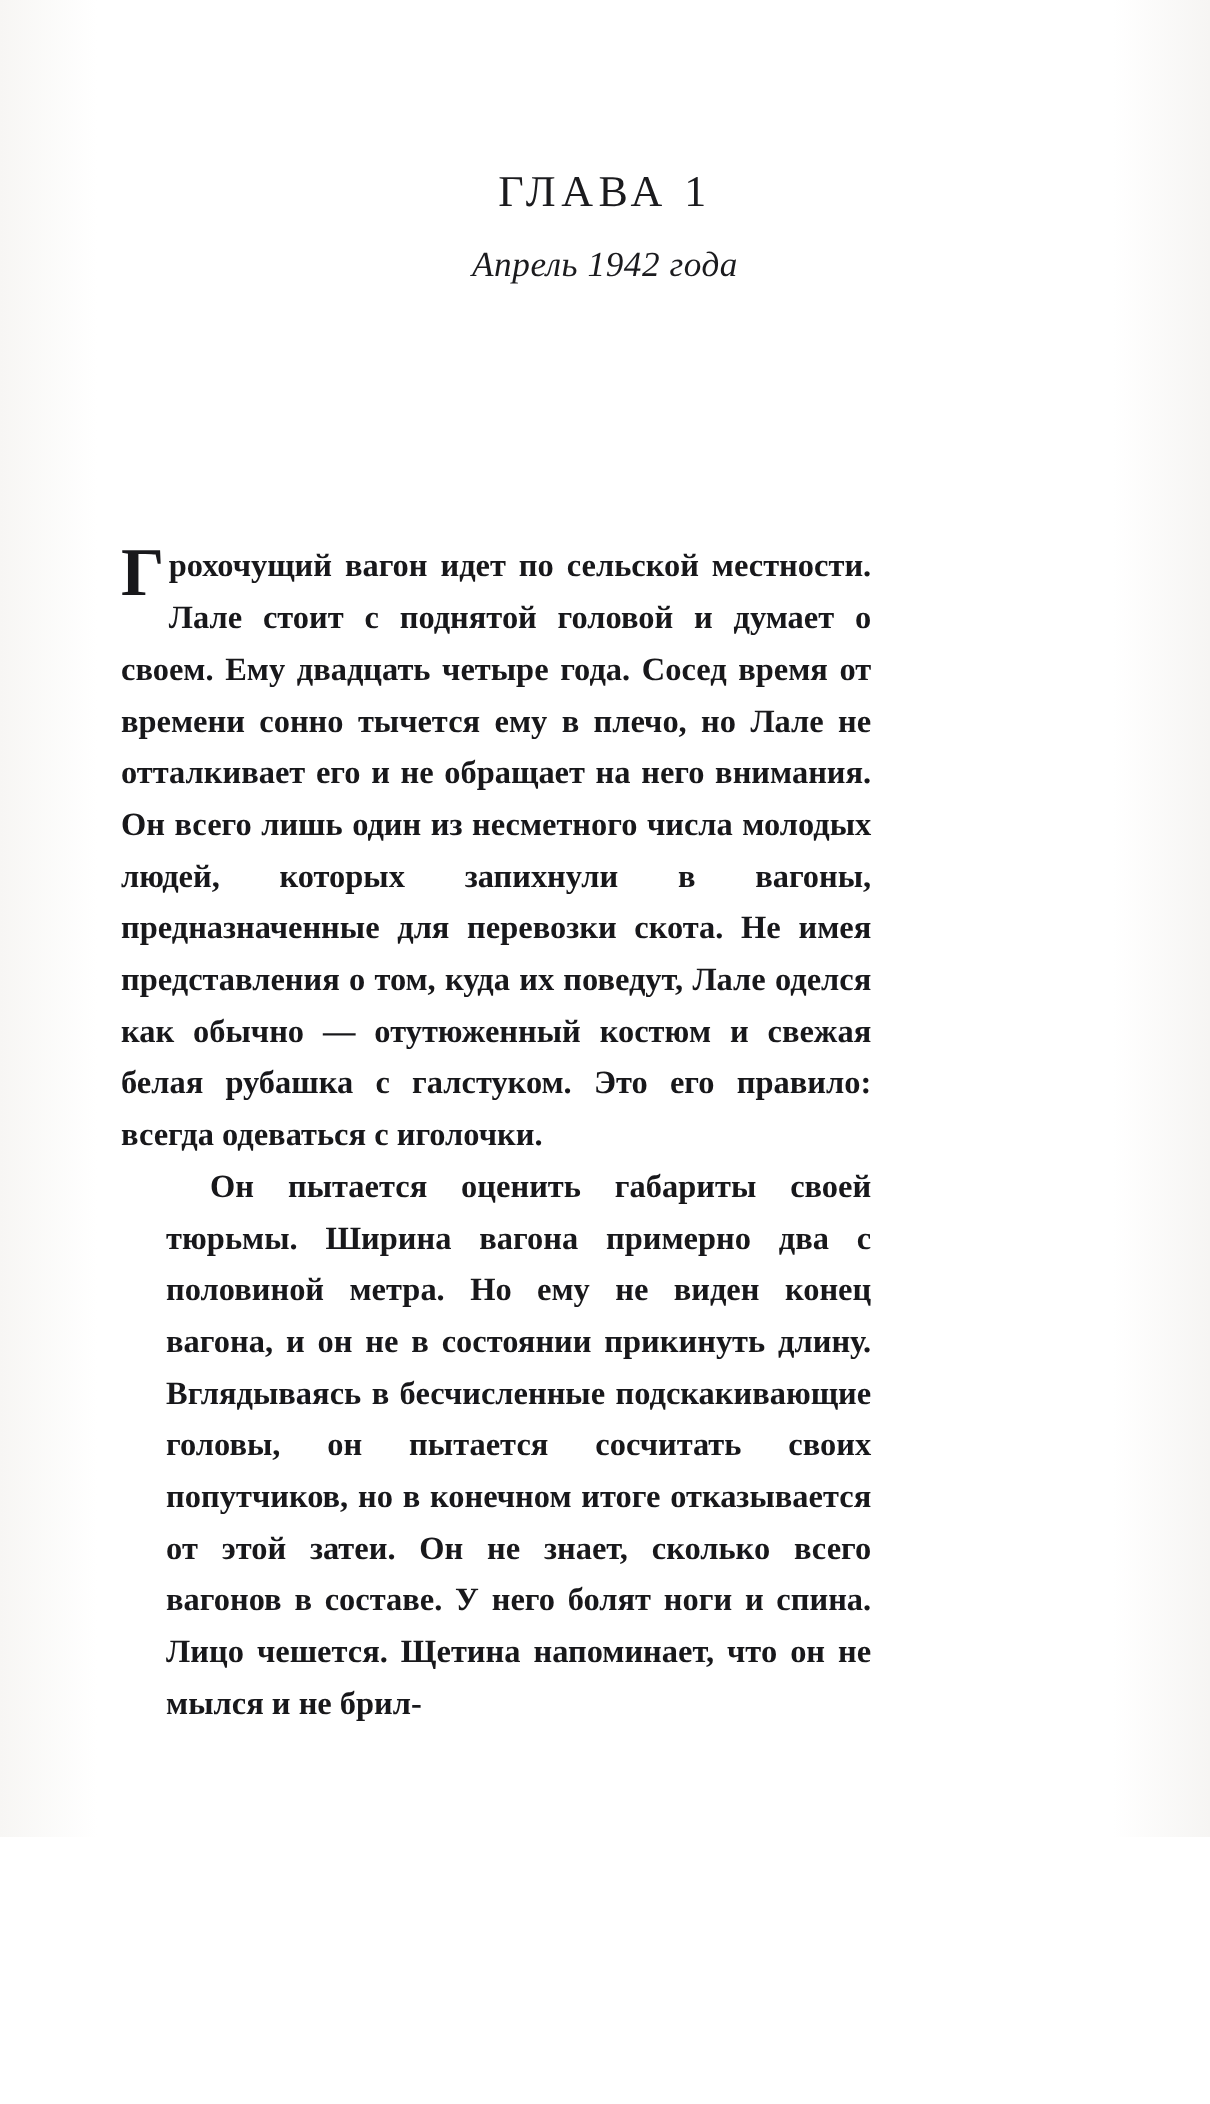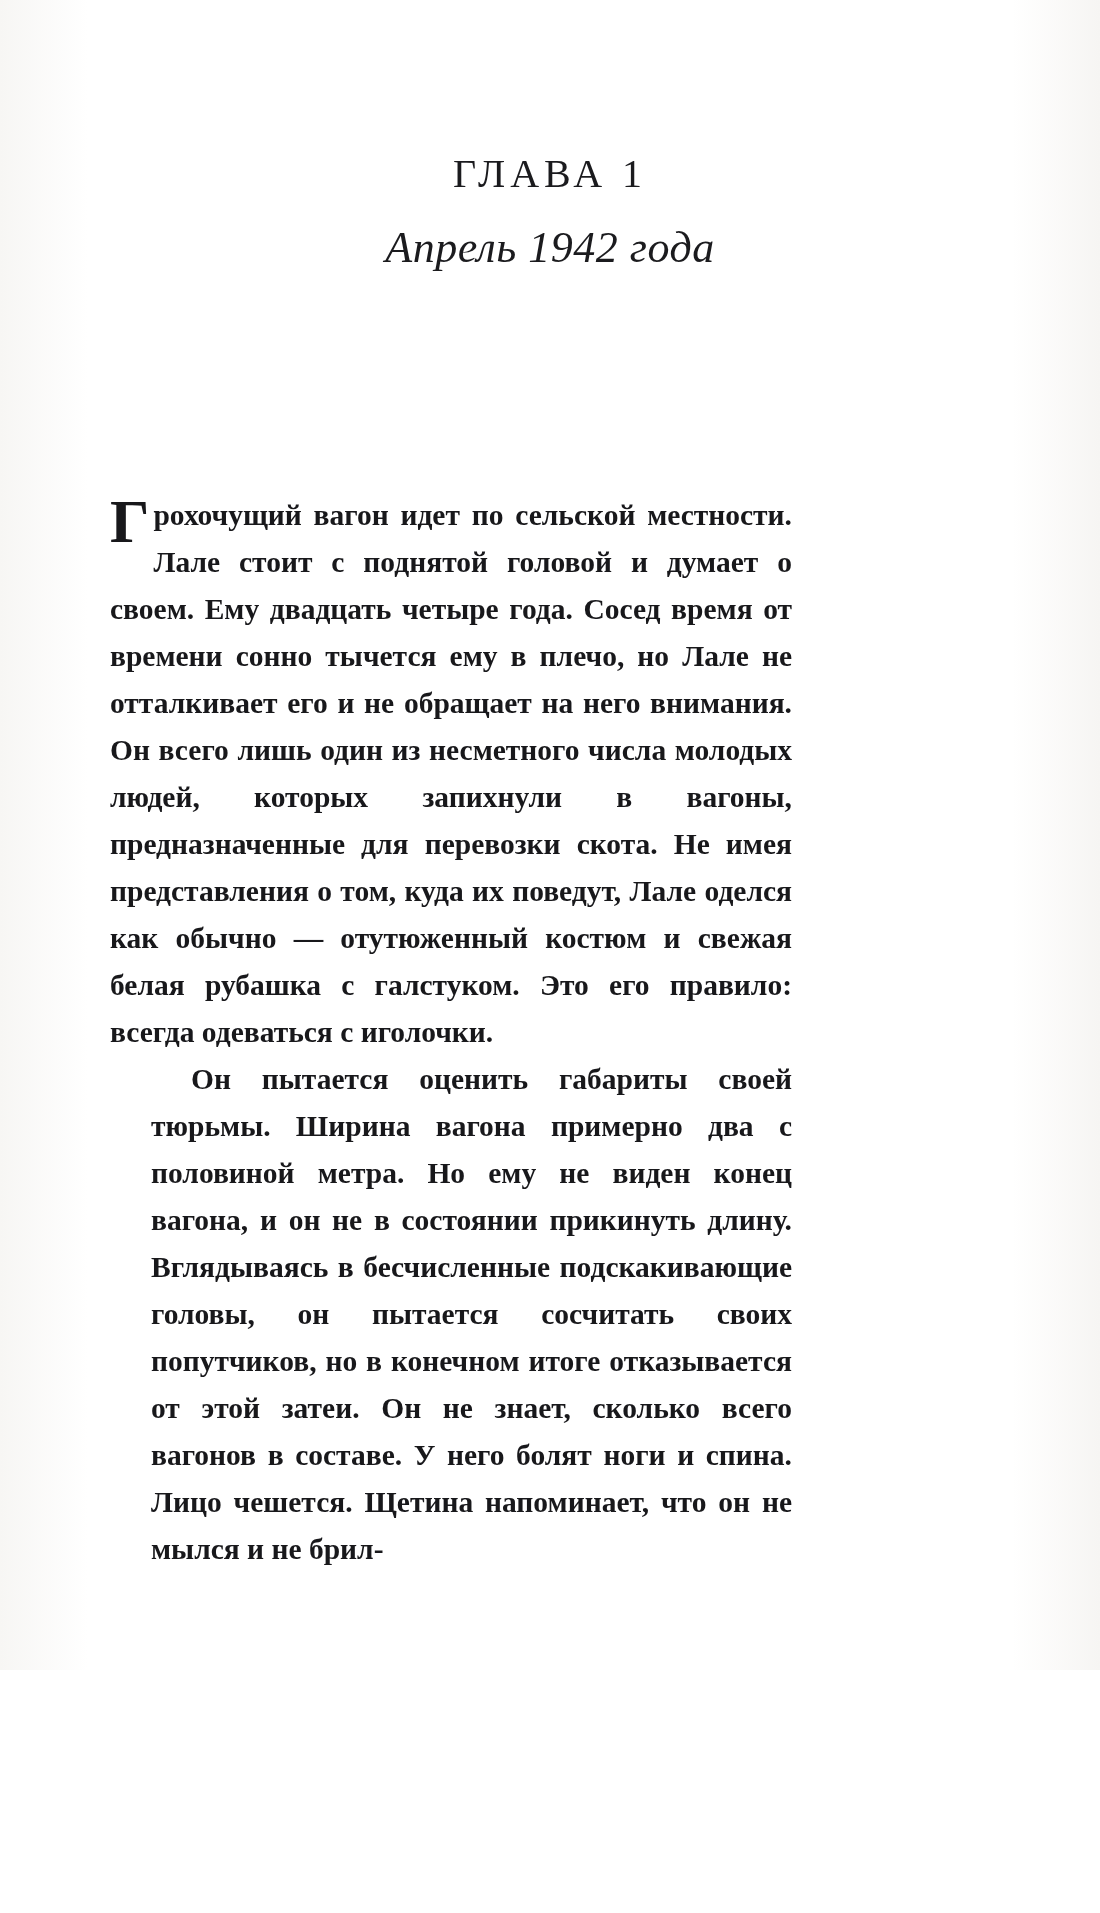--- a/index.html
+++ b/index.html
@@ -35,21 +35,21 @@
   }
   .chapter-title {
     font-size: 40px;
     letter-spacing: 5px;
     font-weight: 400;
     line-height: 1.1;
     color: #1b1b1e;
   }
   .chapter-subtitle {
     margin-top: 26px;
-    font-size: 44px;
+    font-size: 32px;
     font-style: italic;
     letter-spacing: 0.5px;
     color: #1b1b1e;
   }
 
   .body-block {
     position: absolute;
     left: 110px;
     top: 492px;
     width: 682px;

